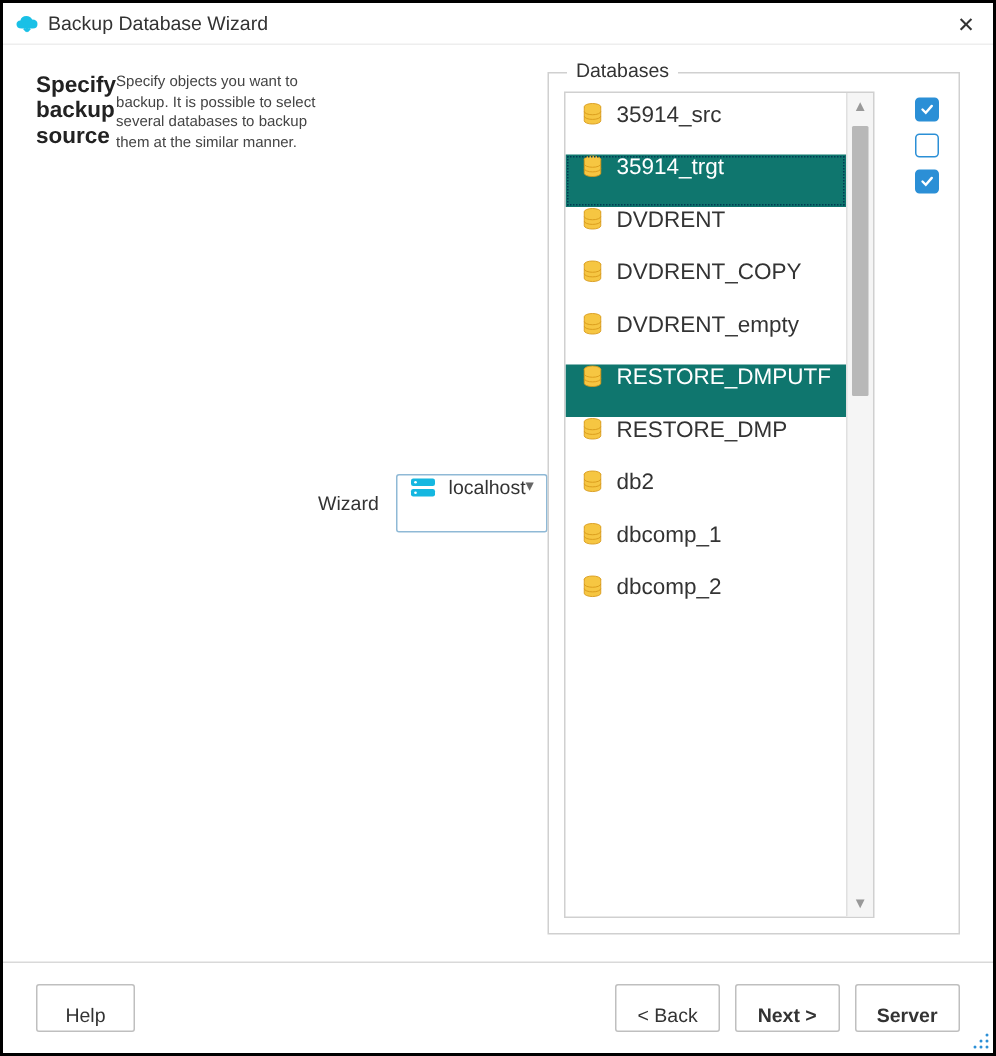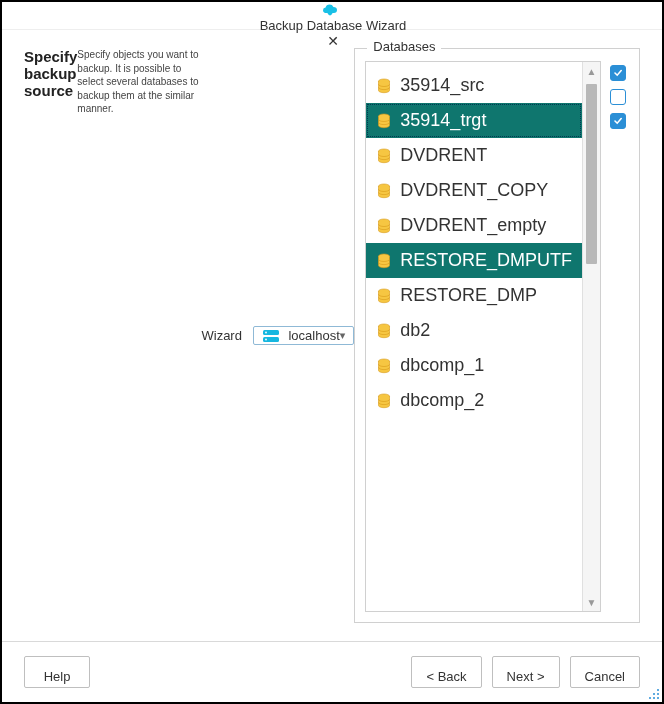--- a/index.html
+++ b/index.html
@@ -18,21 +18,20 @@
     position: relative;
     display: flex;
     flex-direction: column;
   }
   .titlebar {
     height: 28px;
     display: flex;
     align-items: center;
     padding: 0 6px 0 8px;
     border-bottom: 1px solid #eee;
-    flex-direction: column;
   }
   .titlebar .app-icon {
     width: 16px; height: 16px;
     margin-right: 6px;
     display: flex; align-items: center; justify-content: center;
   }
   .titlebar .title { font-size: 13px; color: #333; flex: 1; }
   .titlebar .close {
     width: 24px; height: 22px;
     display: flex; align-items: center; justify-content: center;
@@ -46,40 +45,40 @@
     overflow: hidden;
   }
   .heading { font-size: 15px; font-weight: 600; color: #222; margin-bottom: 4px; }
   .desc { font-size: 10px; color: #444; line-height: 1.35; margin-bottom: 14px; max-width: 600px; }
   .hr { height: 1px; background: #d9d9d9; margin: 0 -2px 14px -2px; }
   .server-row {
     display: flex; align-items: center; margin-bottom: 18px;
   }
   .server-label { width: 52px; font-size: 13px; color: #333; }
   .server-select {
-    flex: 1; height: 19px;
+    flex: 1; height: 39px;
     border: 1px solid #8fb9d6;
     border-radius: 2px;
-    display: flex; align-items: center;
+    display: flex; 
     padding: 0 8px;
     cursor: pointer;
     position: relative;
     background: #fff;
   }
   .server-select .serv-icon { margin-right: 8px; display:flex; }
   .server-select .serv-text { flex: 1; font-size: 13px; color: #333; }
   .server-select .chev { color: #666; font-size: 11px; }
   .fieldset {
     position: relative;
     border: 1px solid #d0d0d0;
     flex: 1;
     margin-bottom: 18px;
     padding: 12px 10px 10px 10px;
     display: flex;
-    gap: 6px;
+    gap: 24px;
     min-height: 0;
   }
   .fieldset .legend {
     position: absolute;
     top: -10px; left: 12px;
     background: #fff;
     padding: 0 6px;
     font-size: 13px;
     color: #333;
   }
@@ -90,24 +89,24 @@
     display: flex;
     min-height: 0;
   }
   .list {
     flex: 1;
     overflow: hidden;
     padding: 6px 0;
   }
   .row {
     height: 35px;
-    display: flex; align-items: center;
+    display: flex; align-items: flex-start;
     padding: 0 10px;
     cursor: pointer;
-    font-size: 18px;
+    font-size: 15px;
     color: #333;
     white-space: nowrap;
   }
   .row .db-icon { margin-right: 8px; display:flex; }
   .row.selected {
     background: #0f766e;
     color: #fff;
   }
   .row.selected.focused {
     outline: 1px dotted #003a52;
@@ -159,21 +158,21 @@
     height: 32px;
     min-width: 66px;
     padding: 12px 14px;
     border: 1px solid #bfbfbf;
     background: #fff;
     font-size: 13px;
     color: #333;
     cursor: pointer;
     border-radius: 2px;
   }
-  .btn + .btn { margin-left: 10px; }
+  .btn + .btn { margin-left: 10px; font-weight: bold; }
   .spacer { flex: 1; }
   .resize-grip {
     position: absolute; right: 2px; bottom: 2px;
     width: 12px; height: 12px;
     color: #2b8fd6;
   }
 </style>
 </head>
 <body>
 
@@ -347,21 +346,21 @@
           </div>
         </div>
     </div>
   </div>
 
   <div class="footer">
     <button class="btn">Help</button>
     <span class="spacer"></span>
     <button class="btn">&lt; Back</button>
     <button class="btn">Next &gt;</button>
-    <button class="btn">Cancel</button>
+    <button class="btn">Server</button>
   </div>
 
   <svg class="resize-grip" viewBox="0 0 12 12">
     <circle cx="10" cy="2" r="1" fill="currentColor"></circle>
     <circle cx="10" cy="6" r="1" fill="currentColor"></circle>
     <circle cx="6" cy="6" r="1" fill="currentColor"></circle>
     <circle cx="10" cy="10" r="1" fill="currentColor"></circle>
     <circle cx="6" cy="10" r="1" fill="currentColor"></circle>
     <circle cx="2" cy="10" r="1" fill="currentColor"></circle>
   </svg>

